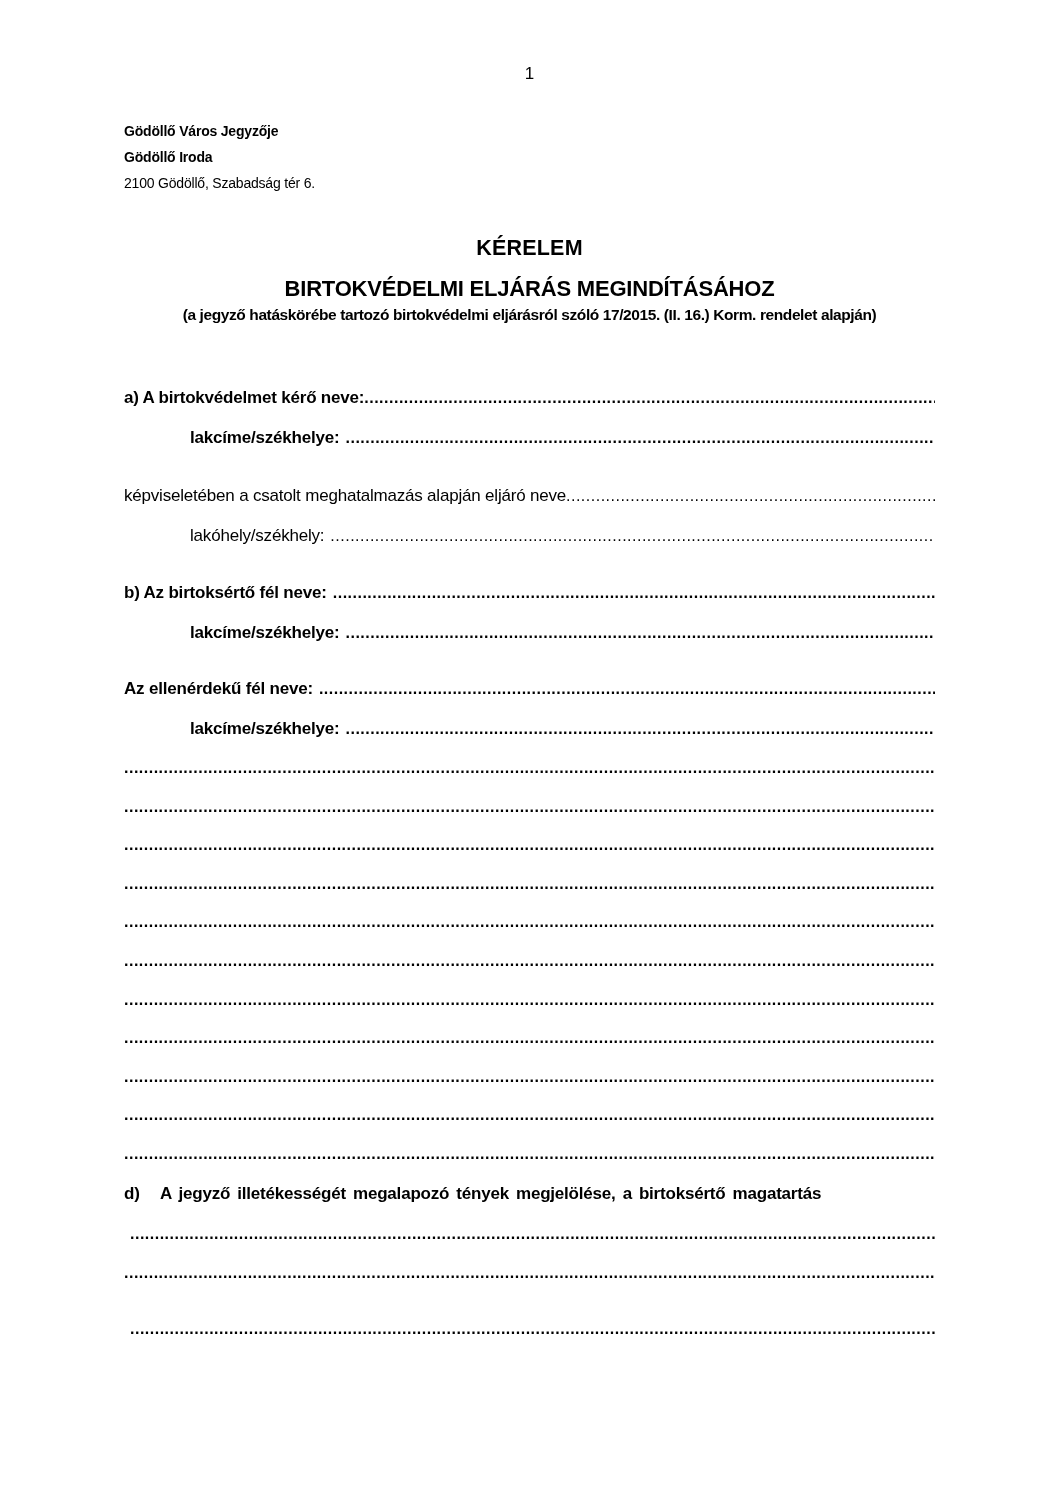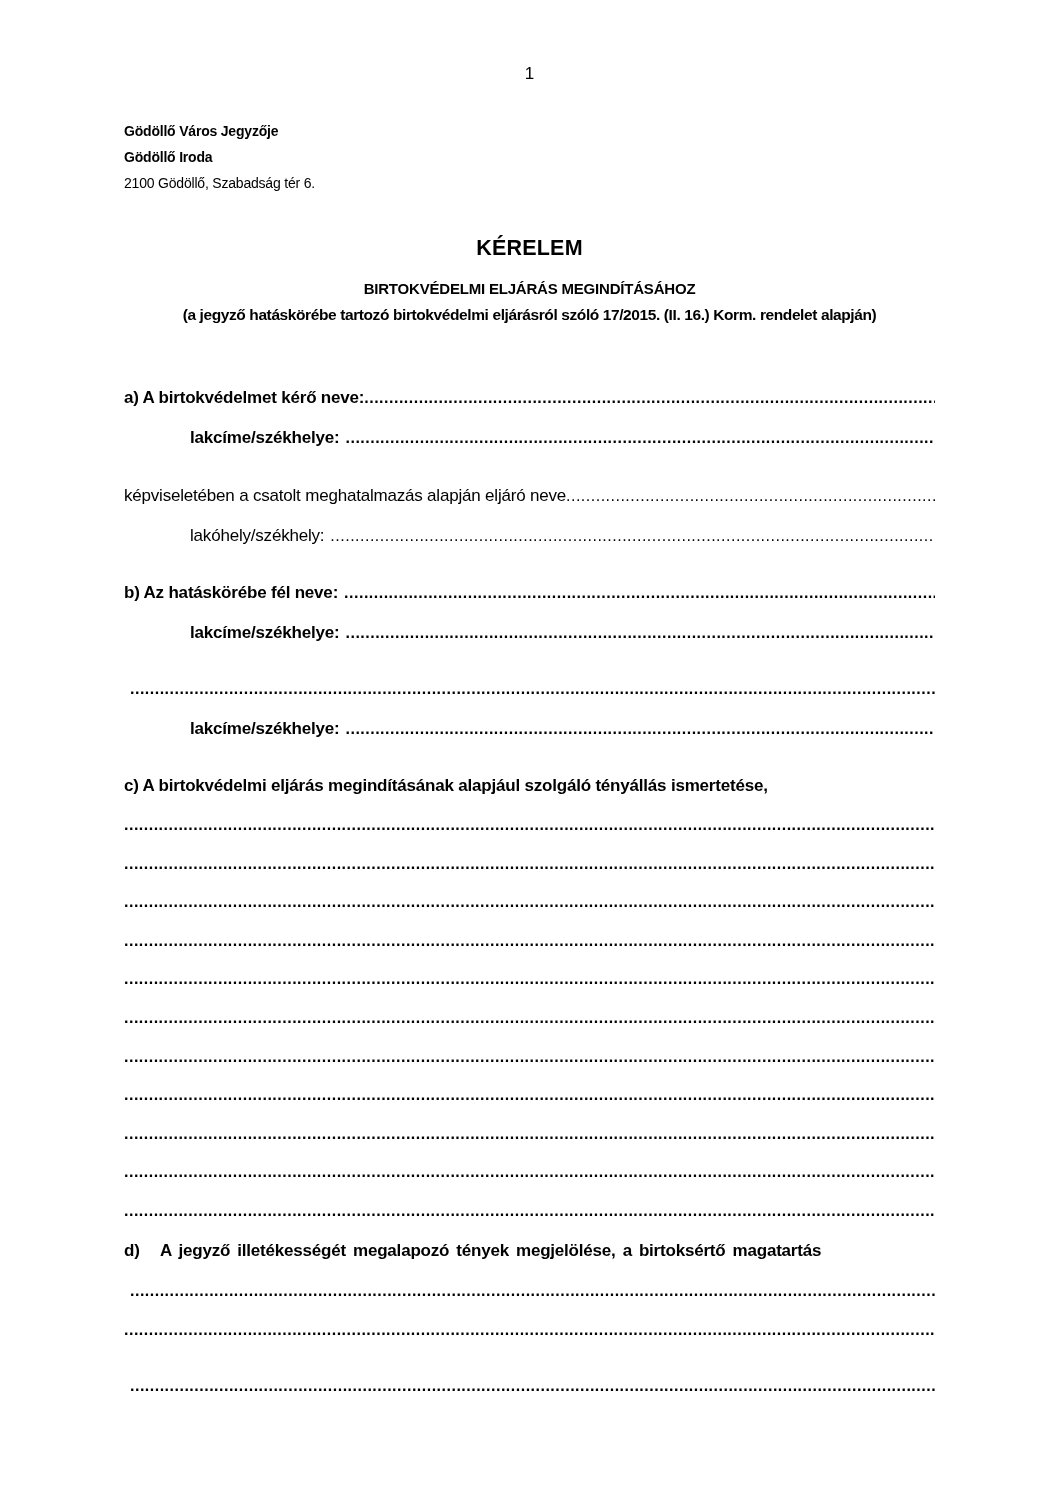--- a/index.html
+++ b/index.html
@@ -40,21 +40,21 @@
     margin-top: 36px;
     line-height: 32px;
     font-size: 21.5px;
     font-weight: 700;
     text-align: center;
     letter-spacing: 0.2px;
   }
   .doc-subtitle {
     margin-top: 12px;
     line-height: 26px;
-    font-size: 15px;
+    font-size: 22px;
     font-weight: 700;
     text-align: center;
   }
   .legal-basis {
     line-height: 26px;
     font-size: 15.5px;
     font-weight: 700;
     text-align: center;
     white-space: nowrap;
     letter-spacing: -0.4px;
@@ -127,37 +127,37 @@
   <div class="form-line regular gap-18">
     <span class="label">képviseletében a csatolt meghatalmazás alapján eljáró neve</span>
     <span class="dots">.........................................................................................................................................................................................................................................................................................................................</span>
   </div>
   <div class="form-line regular indent">
     <span class="label">lakóhely/székhely:</span>
     <span class="dots spaced">.........................................................................................................................................................................................................................................................................................................................</span>
   </div>
 
   <div class="form-line bold gap-17">
-    <span class="label">b) Az hatáskörébe fél neve:</span>
+    <span class="label">b) Az birtoksértő fél neve:</span>
     <span class="dots spaced">.........................................................................................................................................................................................................................................................................................................................</span>
   </div>
   <div class="form-line bold indent">
     <span class="label">lakcíme/székhelye:</span>
     <span class="dots spaced">.........................................................................................................................................................................................................................................................................................................................</span>
   </div>
 
   <div class="form-line bold gap-16">
+    <span class="label">Az ellenérdekű fél neve:</span>
     <span class="dots spaced">.........................................................................................................................................................................................................................................................................................................................</span>
   </div>
   <div class="form-line bold indent">
     <span class="label">lakcíme/székhelye:</span>
     <span class="dots spaced">.........................................................................................................................................................................................................................................................................................................................</span>
   </div>
 
-  <div class="text-line bold gap-17">c) A birtokvédelmi eljárás megindításának alapjául szolgáló tényállás ismertetése,</div>
 
   <div class="dotted-block">
     <div class="dotted-block-line">.........................................................................................................................................................................................................................................................................................................................</div>
     <div class="dotted-block-line">.........................................................................................................................................................................................................................................................................................................................</div>
     <div class="dotted-block-line">.........................................................................................................................................................................................................................................................................................................................</div>
     <div class="dotted-block-line">.........................................................................................................................................................................................................................................................................................................................</div>
     <div class="dotted-block-line">.........................................................................................................................................................................................................................................................................................................................</div>
     <div class="dotted-block-line">.........................................................................................................................................................................................................................................................................................................................</div>
     <div class="dotted-block-line">.........................................................................................................................................................................................................................................................................................................................</div>
     <div class="dotted-block-line">.........................................................................................................................................................................................................................................................................................................................</div>

